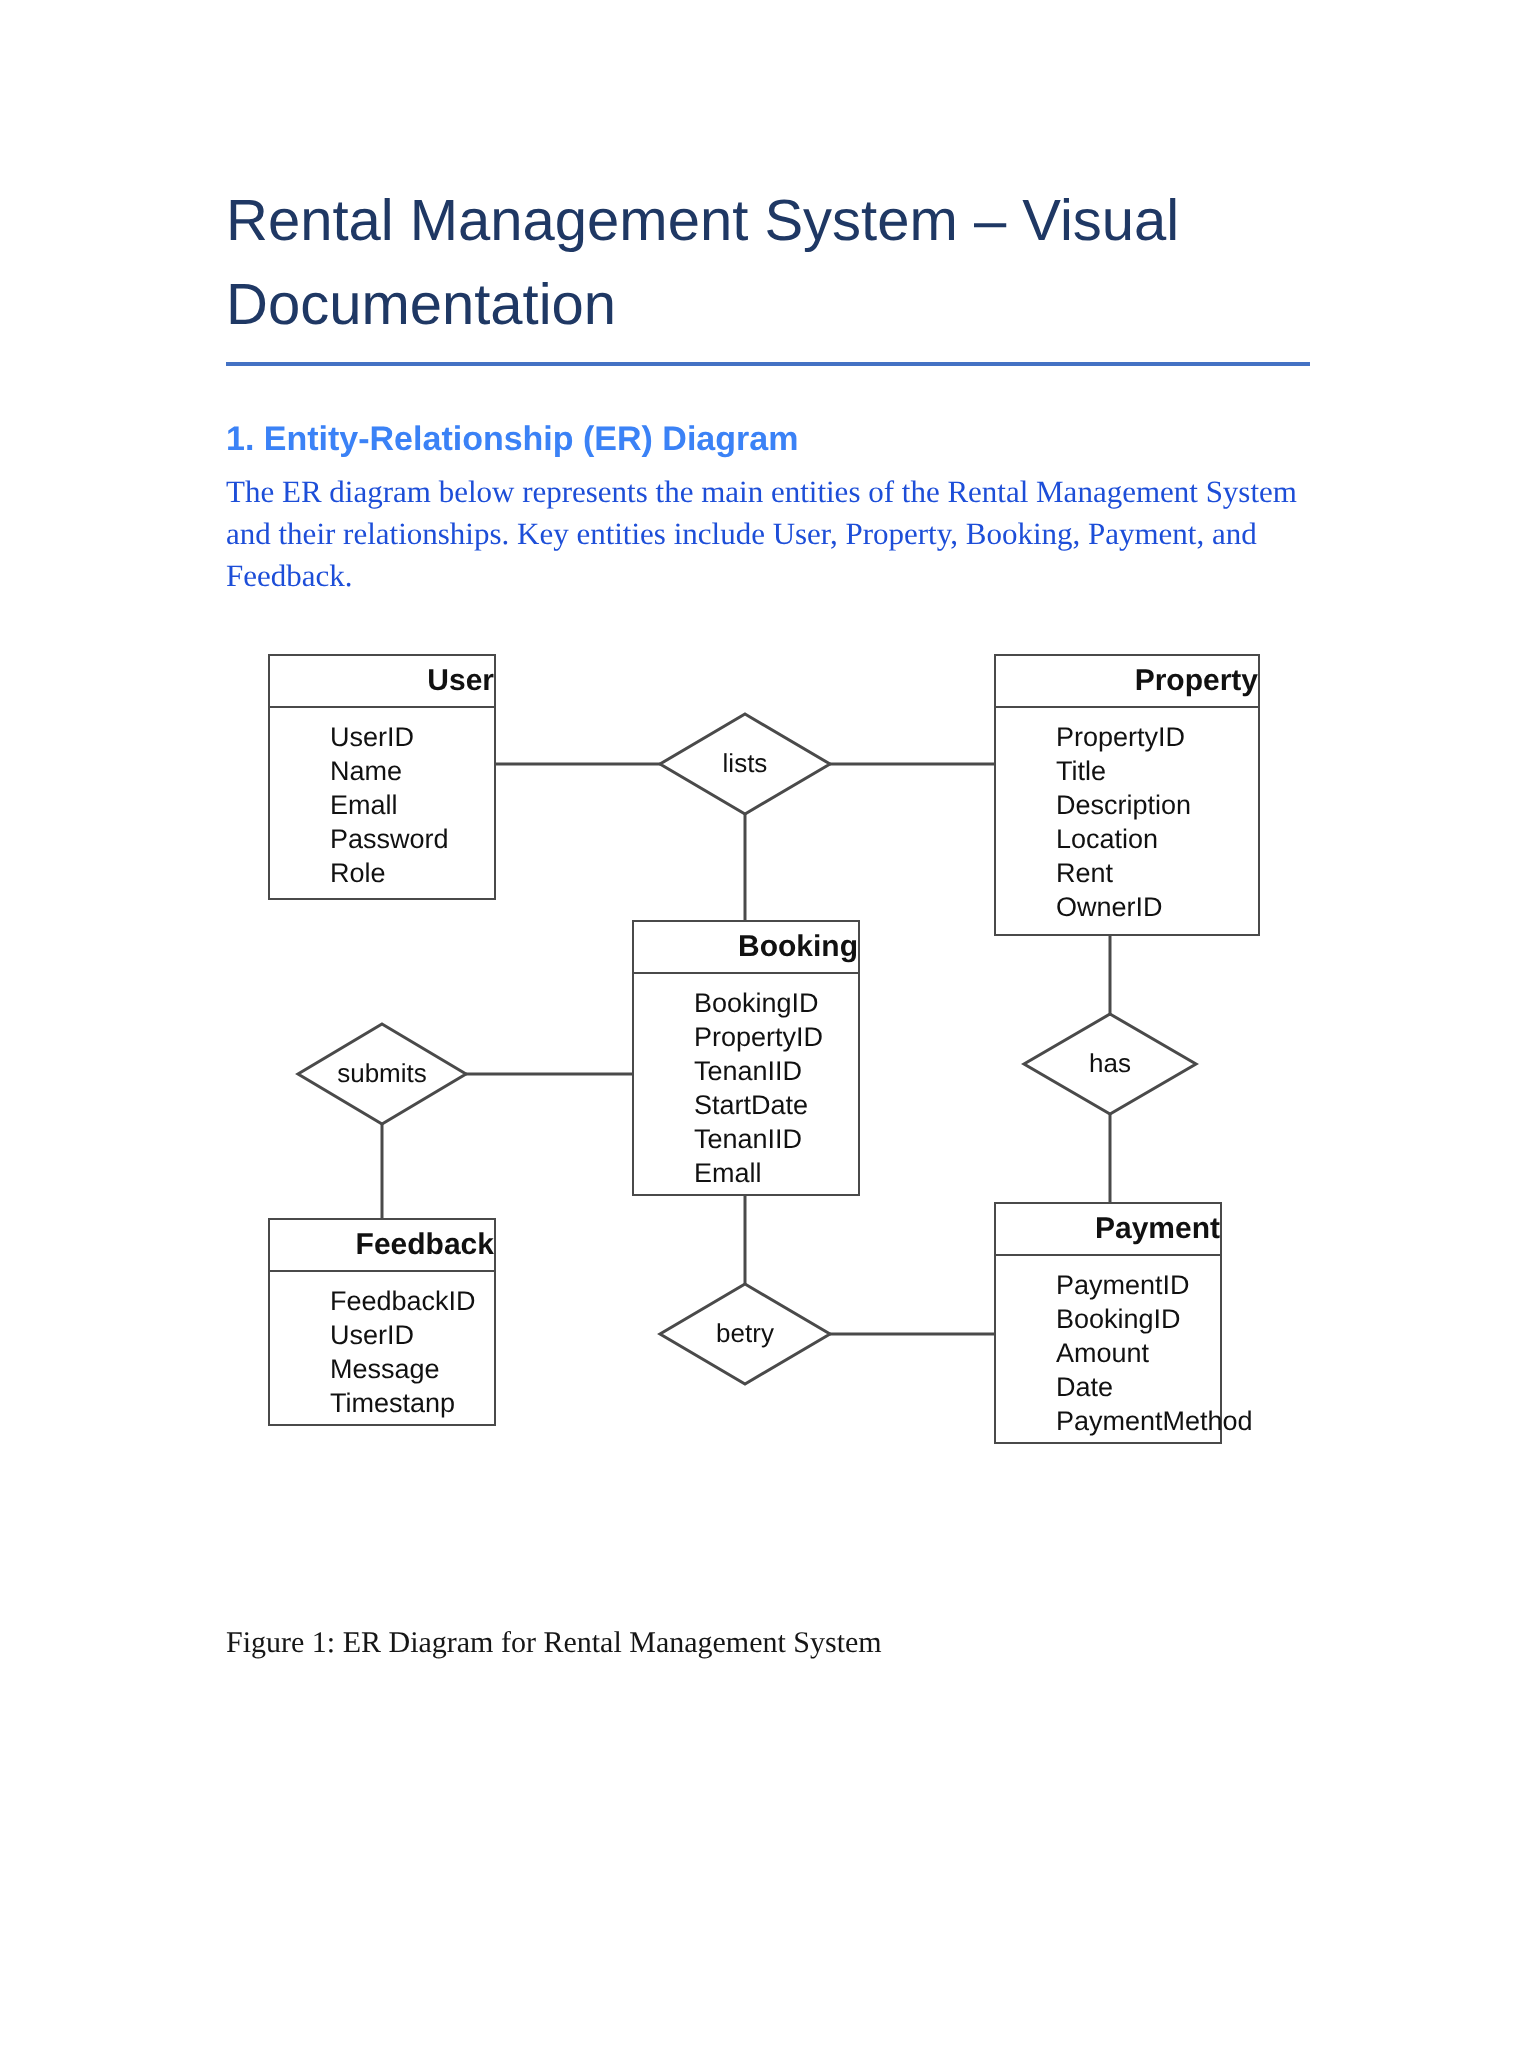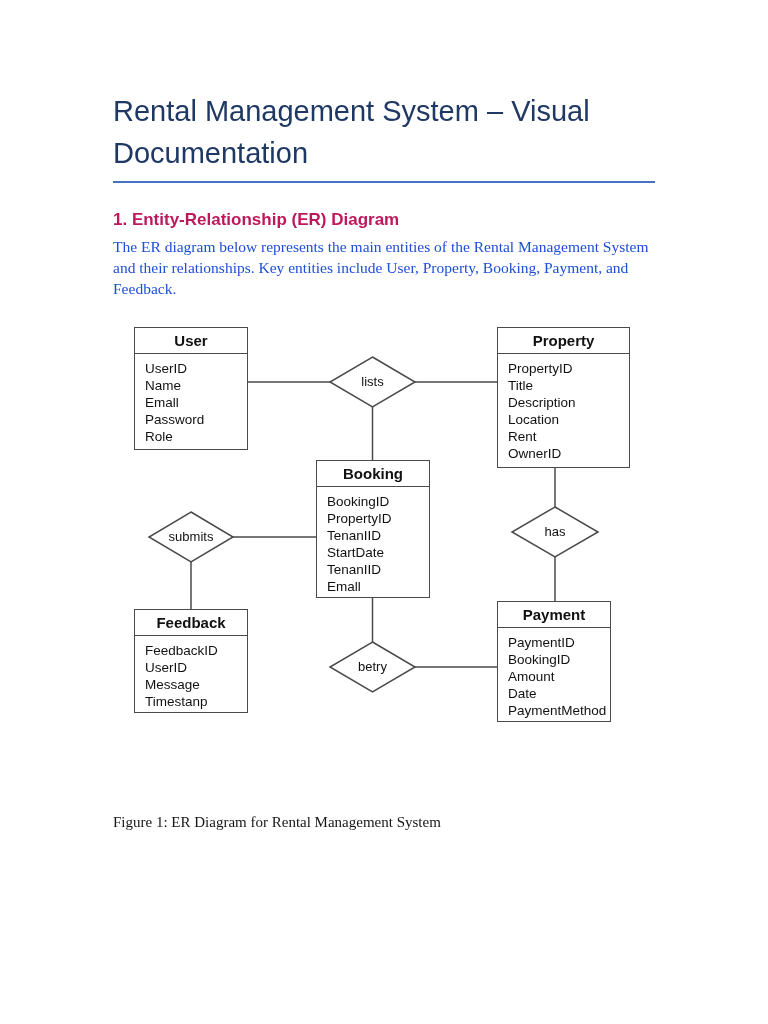--- a/index.html
+++ b/index.html
@@ -18,21 +18,21 @@
     color:#1f3864;
   }
   .title-rule {
     position:absolute; left:113px; top:181px; width:542px; height:0;
     border-top:2px solid #4472c4;
   }
   .section-heading {
     position:absolute; left:113px; top:210px; width:545px;
     font-family:"Liberation Sans", sans-serif;
     font-size:17px; line-height:20px; font-weight:700;
-    color:#be185d;
+    color:#3b82f6;
   }
   .intro {
     position:absolute; left:113px; top:236px; width:540px;
     font-size:15.5px; line-height:21px; color:#1d4ed8;
   }
   .figure-caption {
     position:absolute; left:113px; top:814px; width:540px;
     font-size:15px; color:#161616;
   }
   .diagram {
@@ -40,24 +40,24 @@
     font-family:"Liberation Sans", sans-serif;
   }
   .connectors { position:absolute; left:0; top:0; }
   .entity {
     position:absolute; background:#ffffff;
     border:1.5px solid #4a4a4a;
   }
   .entity-header {
     height:26px; line-height:25px;
     border-bottom:1.5px solid #4a4a4a;
-    text-align:center; font-weight:700; font-size:15px; color:#111111;
+    text-align:right; font-weight:700; font-size:15px; color:#111111;
   }
   .entity-attrs { padding:6px 4px 0 10px; font-size:13.5px; color:#111111; }
-  .entity-attrs .attr { line-height:17px; white-space:nowrap; }
+  .entity-attrs .attr { line-height:17px; white-space:nowrap;margin-left:20px; }
   .rel-label {
     position:absolute; text-align:center;
     font-size:13px; line-height:16px; color:#111111;
   }
 </style>
 </head>
 <body>
 
 <h1 class="doc-title">Rental Management System – Visual Documentation</h1>
 <div class="title-rule"></div>

